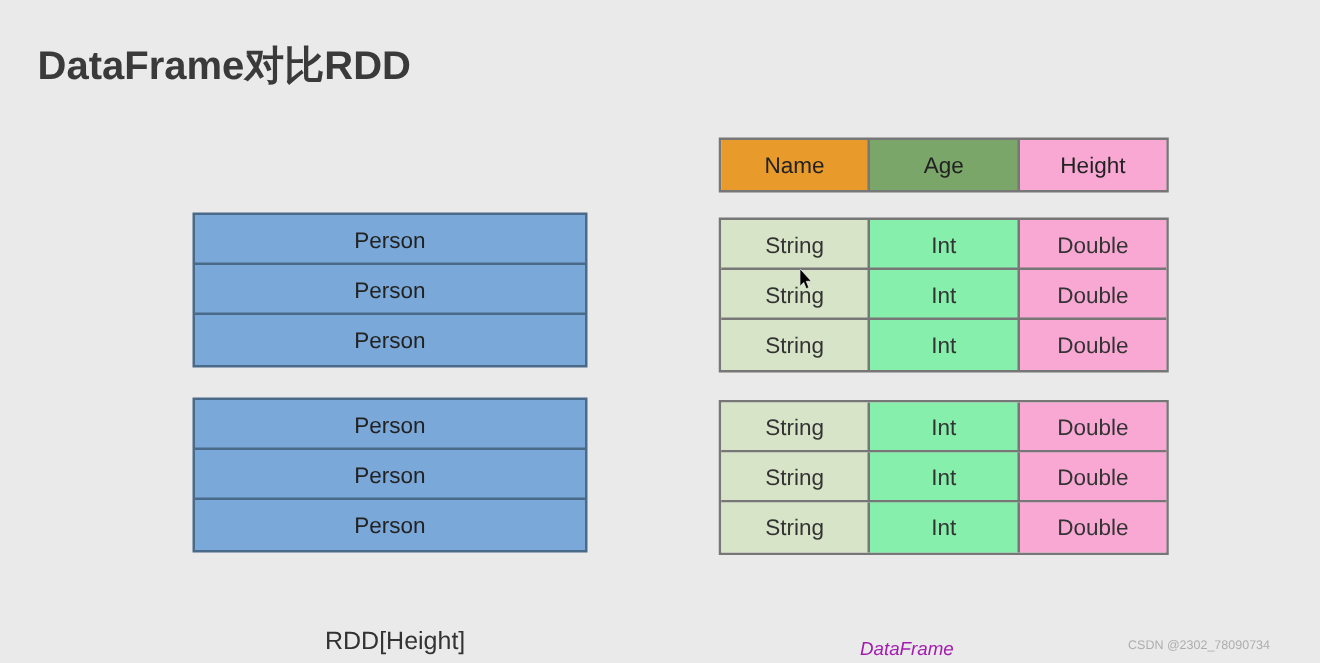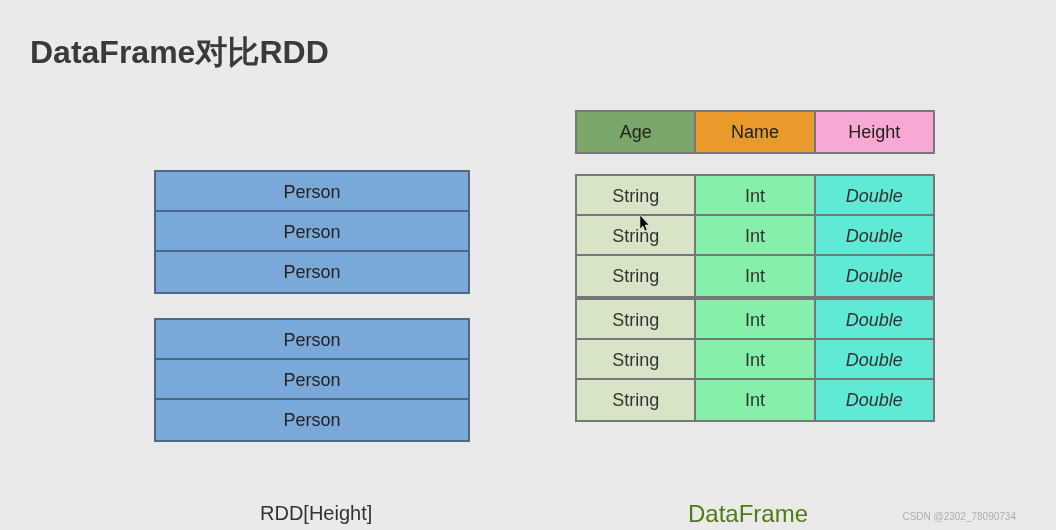--- a/index.html
+++ b/index.html
@@ -72,20 +72,21 @@
       border-right: 2px solid #777;
     }
     .df-header-cell:last-child {
       border-right: none;
     }
     .hdr-name { background: #e89a2a; }
     .hdr-age { background: #7ba66a; }
     .hdr-height { background: #f9a8d4; }
     .df-block {
       border: 2px solid #777;
+      margin-bottom: 22px;
     }
     .df-row {
       display: flex;
     }
     .df-row:not(:last-child) .df-cell {
       border-bottom: 2px solid #777;
     }
     .df-cell {
       flex: 1;
       text-align: center;
@@ -93,34 +94,35 @@
       line-height: 40px;
       font-size: 18px;
       color: #333;
       border-right: 2px solid #777;
     }
     .df-cell:last-child {
       border-right: none;
     }
     .cell-name { background: #d8e4c8; }
     .cell-age { background: #86efac; }
-    .cell-height { background: #5eead4; font-style: italic; }
+    .cell-height { background: #f9a8d4; }
     .caption-left {
       position: absolute;
       bottom: 5px;
       left: 260px;
       font-size: 20px;
       color: #333;
     }
     .caption-right {
       position: absolute;
       bottom: 2px;
       left: 688px;
-      font-size: 24px;
-      color: #4d7c0f;
+      font-size: 15px;
+      color: #a21caf;
+      font-style: italic;
     }
     .watermark {
       position: absolute;
       bottom: 8px;
       right: 40px;
       font-size: 10px;
       color: rgba(80,80,80,0.4);
       font-family: Arial, sans-serif;
     }
     .cursor {
@@ -145,22 +147,22 @@
   </div>
   <div class="rdd-block">
     <div class="rdd-row">Person</div>
     <div class="rdd-row">Person</div>
     <div class="rdd-row">Person</div>
   </div>
 </div>
 
 <div class="right-panel">
   <div class="df-header">
+    <div class="df-header-cell hdr-name">Name</div>
     <div class="df-header-cell hdr-age">Age</div>
-    <div class="df-header-cell hdr-name">Name</div>
     <div class="df-header-cell hdr-height">Height</div>
   </div>
 
   <div class="df-block">
     <div class="df-row">
       <div class="df-cell cell-name">String</div>
       <div class="df-cell cell-age">Int</div>
       <div class="df-cell cell-height">Double</div>
     </div>
     <div class="df-row">

